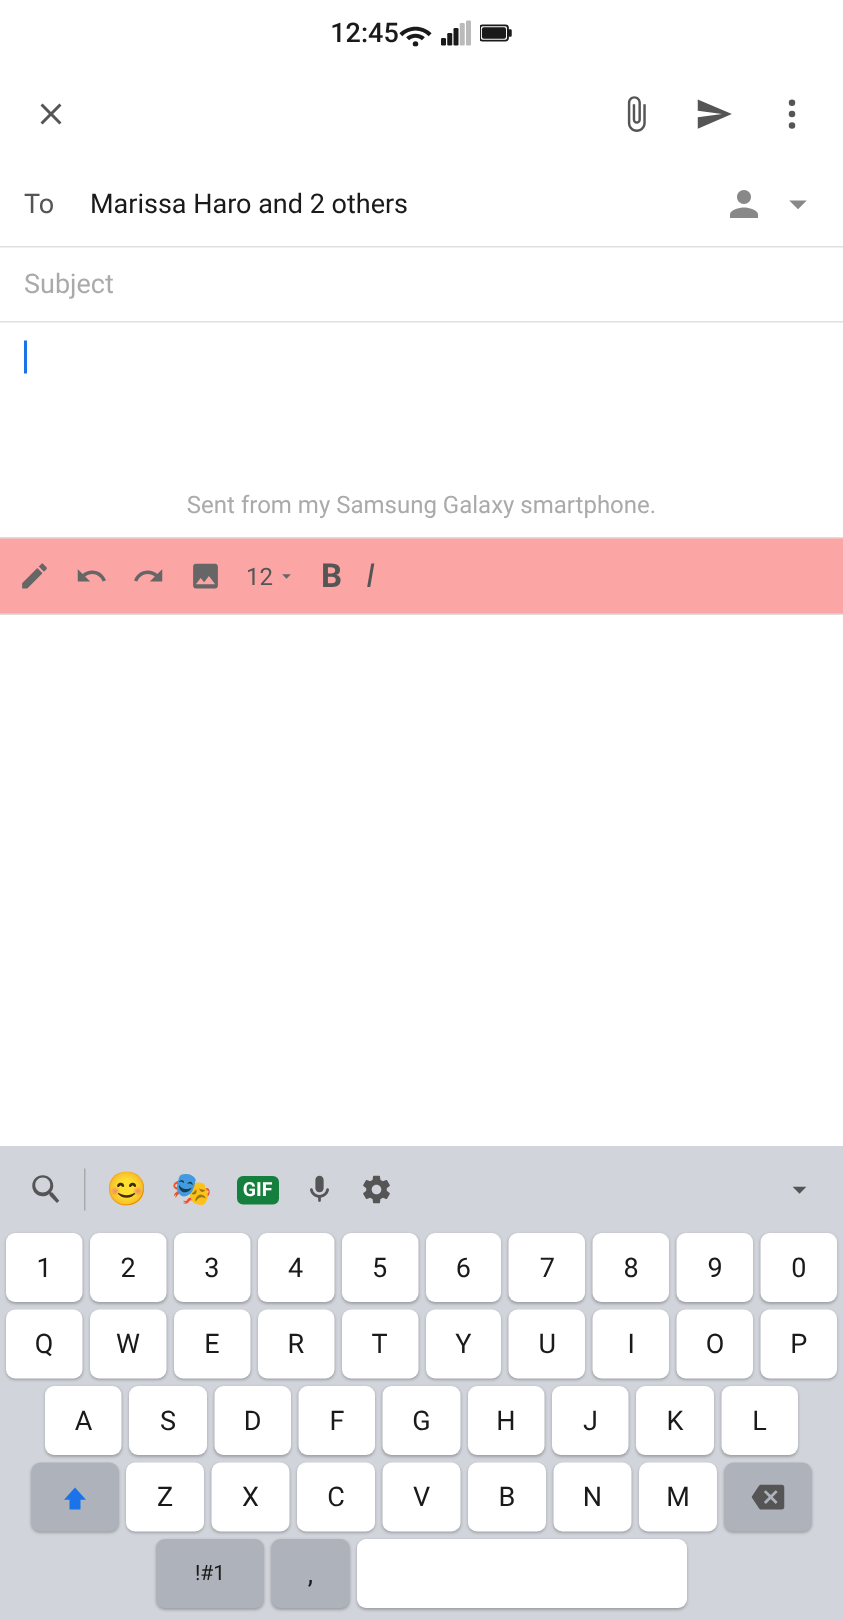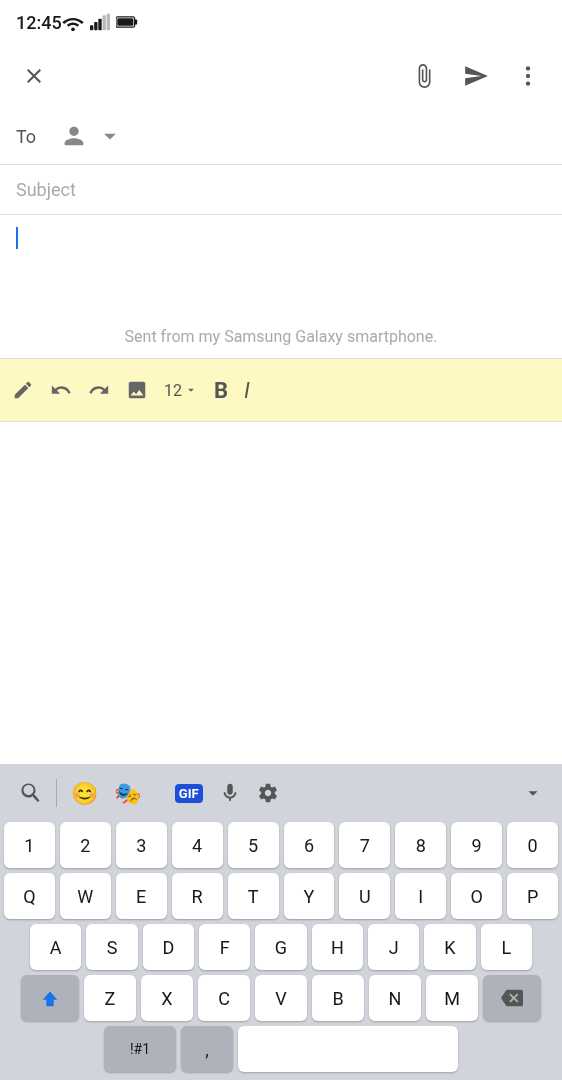--- a/index.html
+++ b/index.html
@@ -9,21 +9,21 @@
       height: 1080px;
       background: #fff;
       font-family: 'Roboto', sans-serif;
       overflow: hidden;
       position: relative;
     }
 
     
     .status-bar {
       display: flex;
-      justify-content: flex-start;
+      justify-content: center;
       align-items: center;
       padding: 4px 16px 4px 16px;
       background: #fff;
       height: 44px;
     }
     .status-time {
       font-size: 18px;
       font-weight: 500;
       color: #1a1a1a;
     }
@@ -120,23 +120,23 @@
       text-align: center;
     }
 
     
     .format-toolbar {
       display: flex;
       align-items: center;
       padding: 6px 12px;
       border-top: 1px solid #ddd;
       border-bottom: 1px solid #ddd;
-      background: #fef9c3;
+      background: #fca5a5;
       gap: 16px;
-      height: 64px;
+      height: 52px;
     }
     .format-btn {
       display: flex;
       align-items: center;
       justify-content: center;
       cursor: pointer;
       color: #555;
       font-size: 20px;
     }
     .format-font-size {
@@ -306,20 +306,21 @@
         <circle cx="12" cy="19" r="2"></circle>
       </svg>
     </div>
   </div>
 </div>
 
 <div class="email-compose">
 
   <div class="field-row">
     <span class="field-label">To</span>
+    <span class="field-value">Marissa Haro and 2 others</span>
     <div class="field-actions">
       <svg width="28" height="28" viewBox="0 0 24 24" fill="#888">
         <path d="M12 12c2.21 0 4-1.79 4-4s-1.79-4-4-4-4 1.79-4 4 1.79 4 4 4zm0 2c-2.67 0-8 1.34-8 4v2h16v-2c0-2.66-5.33-4-8-4z"></path>
       </svg>
       <svg width="28" height="28" viewBox="0 0 24 24" fill="#888">
         <path d="M7 10l5 5 5-5z"></path>
       </svg>
     </div>
   </div>
 
@@ -370,21 +371,21 @@
   <div class="keyboard-special-row">
     <div class="kbd-special-btn">
       <svg width="24" height="24" viewBox="0 0 24 24" fill="#555">
         <path d="M17.01 14h-.8l-.27-.27c.98-1.14 1.57-2.61 1.57-4.23C17.51 5.59 14.42 2.5 10.51 2.5 6.6 2.5 3.51 5.59 3.51 9.5s3.09 7 6.99 7c1.62 0 3.08-.59 4.23-1.57l.27.27v.8l5.01 4.99 1.49-1.49L17.01 14zm-6.5 0c-2.76 0-5-2.24-5-5s2.24-5 5-5 5 2.24 5 5-2.24 5-5 5z"></path>
       </svg>
     </div>
     <div class="kbd-divider"></div>
     <div class="kbd-special-btn" style="font-size:22px;">😊</div>
     <div class="kbd-special-btn" style="font-size:22px;">🎭</div>
     <div class="kbd-special-btn">
-      <span style="font-size:13px;font-weight:bold;background:#1d4ed8;color:#fff;border-radius:4px;padding:2px 4px;margin-left:17px;">GIF</span>
+      <span style="font-size:13px;font-weight:bold;background:#15803d;color:#fff;border-radius:4px;padding:2px 4px;">GIF</span>
     </div>
     <div class="kbd-special-btn">
       <svg width="22" height="22" viewBox="0 0 24 24" fill="#555">
         <path d="M12 14c1.66 0 3-1.34 3-3V5c0-1.66-1.34-3-3-3S9 3.34 9 5v6c0 1.66 1.34 3 3 3zm5.91-3c-.49 0-.9.36-.98.85C16.52 14.2 14.47 16 12 16s-4.52-1.8-4.93-4.15c-.08-.49-.49-.85-.98-.85-.61 0-1.09.54-1 1.14.49 3 2.89 5.35 5.91 5.78V20c0 .55.45 1 1 1s1-.45 1-1v-2.08c3.02-.43 5.42-2.78 5.91-5.78.1-.6-.39-1.14-1-1.14z"></path>
       </svg>
     </div>
     <div class="kbd-special-btn">
       <svg width="22" height="22" viewBox="0 0 24 24" fill="#555">
         <path d="M19.43 12.98c.04-.32.07-.64.07-.98s-.03-.66-.07-.98l2.11-1.65c.19-.15.24-.42.12-.64l-2-3.46c-.12-.22-.39-.3-.61-.22l-2.49 1c-.52-.4-1.08-.73-1.69-.98l-.38-2.65C14.46 2.18 14.25 2 14 2h-4c-.25 0-.46.18-.49.42l-.38 2.65c-.61.25-1.17.59-1.69.98l-2.49-1c-.23-.09-.49 0-.61.22l-2 3.46c-.13.22-.07.49.12.64l2.11 1.65c-.04.32-.07.65-.07.98s.03.66.07.98l-2.11 1.65c-.19.15-.24.42-.12.64l2 3.46c.12.22.39.3.61.22l2.49-1c.52.4 1.08.73 1.69.98l.38 2.65c.03.24.24.42.49.42h4c.25 0 .46-.18.49-.42l.38-2.65c.61-.25 1.17-.59 1.69-.98l2.49 1c.23.09.49 0 .61-.22l2-3.46c.12-.22.07-.49-.12-.64l-2.11-1.65zM12 15.5c-1.93 0-3.5-1.57-3.5-3.5s1.57-3.5 3.5-3.5 3.5 1.57 3.5 3.5-1.57 3.5-3.5 3.5z"></path>
       </svg>

